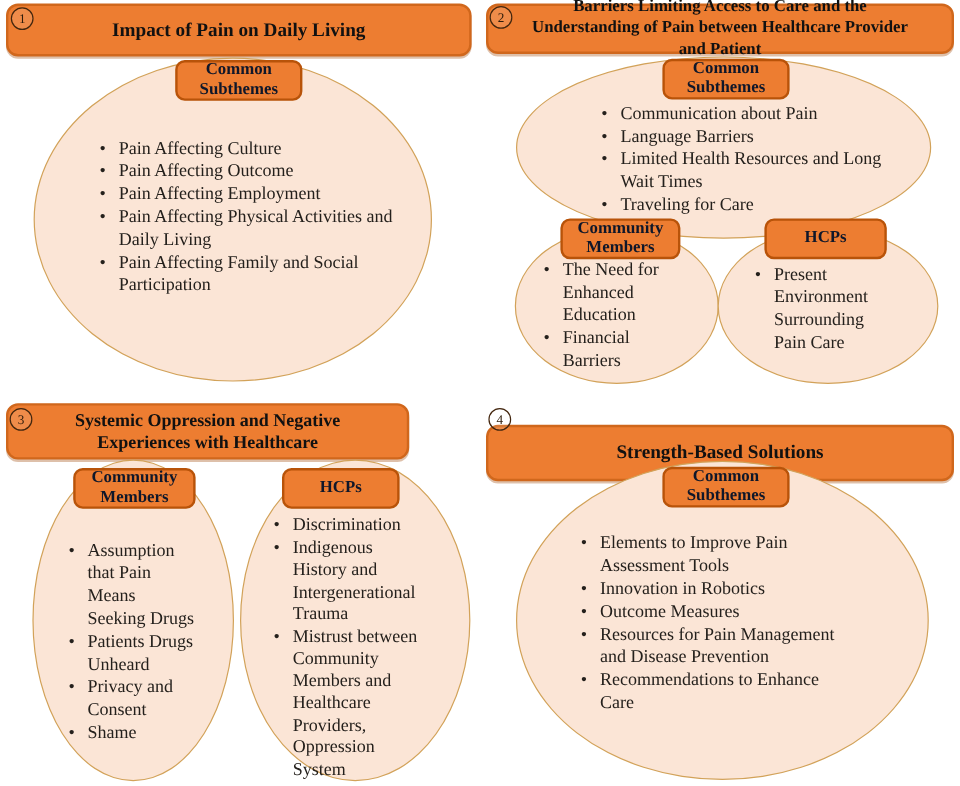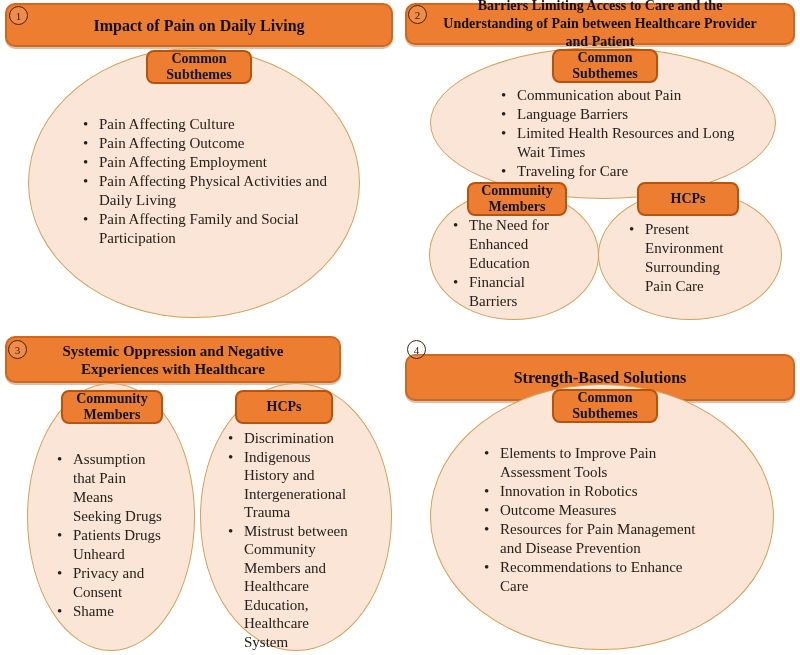--- a/index.html
+++ b/index.html
@@ -137,21 +137,21 @@
       <li>Patients Drugs Unheard</li>
       <li>Privacy and Consent</li>
       <li>Shame</li>
     </ul>
 
     <div class="ellipse" style="left:200px; top:383px; width:192px; height:268px;"></div>
     <div class="glabel" style="left:235px; top:390px; width:98px; height:34px;">HCPs</div>
     <ul class="bullets tight" style="left:227px; top:429px; width:122px;">
       <li>Discrimination</li>
       <li>Indigenous History and Intergenerational Trauma</li>
-      <li>Mistrust between Community Members and Healthcare Education, Healthcare System</li>
+      <li>Mistrust between Community Members and Healthcare Providers, Oppression System</li>
     </ul>
   </section>
 
   <section class="panel">
     <div class="bar" style="left:405px; top:336px; width:390px; height:47px;margin-top:18px;">
       <h2 class="bar-title t16">Strength-Based Solutions</h2>
     </div>
     <span class="badge" style="left:407px; top:340px;">4</span>
 
     <div class="ellipse" style="left:430px; top:384px; width:344px; height:266px;"></div>

